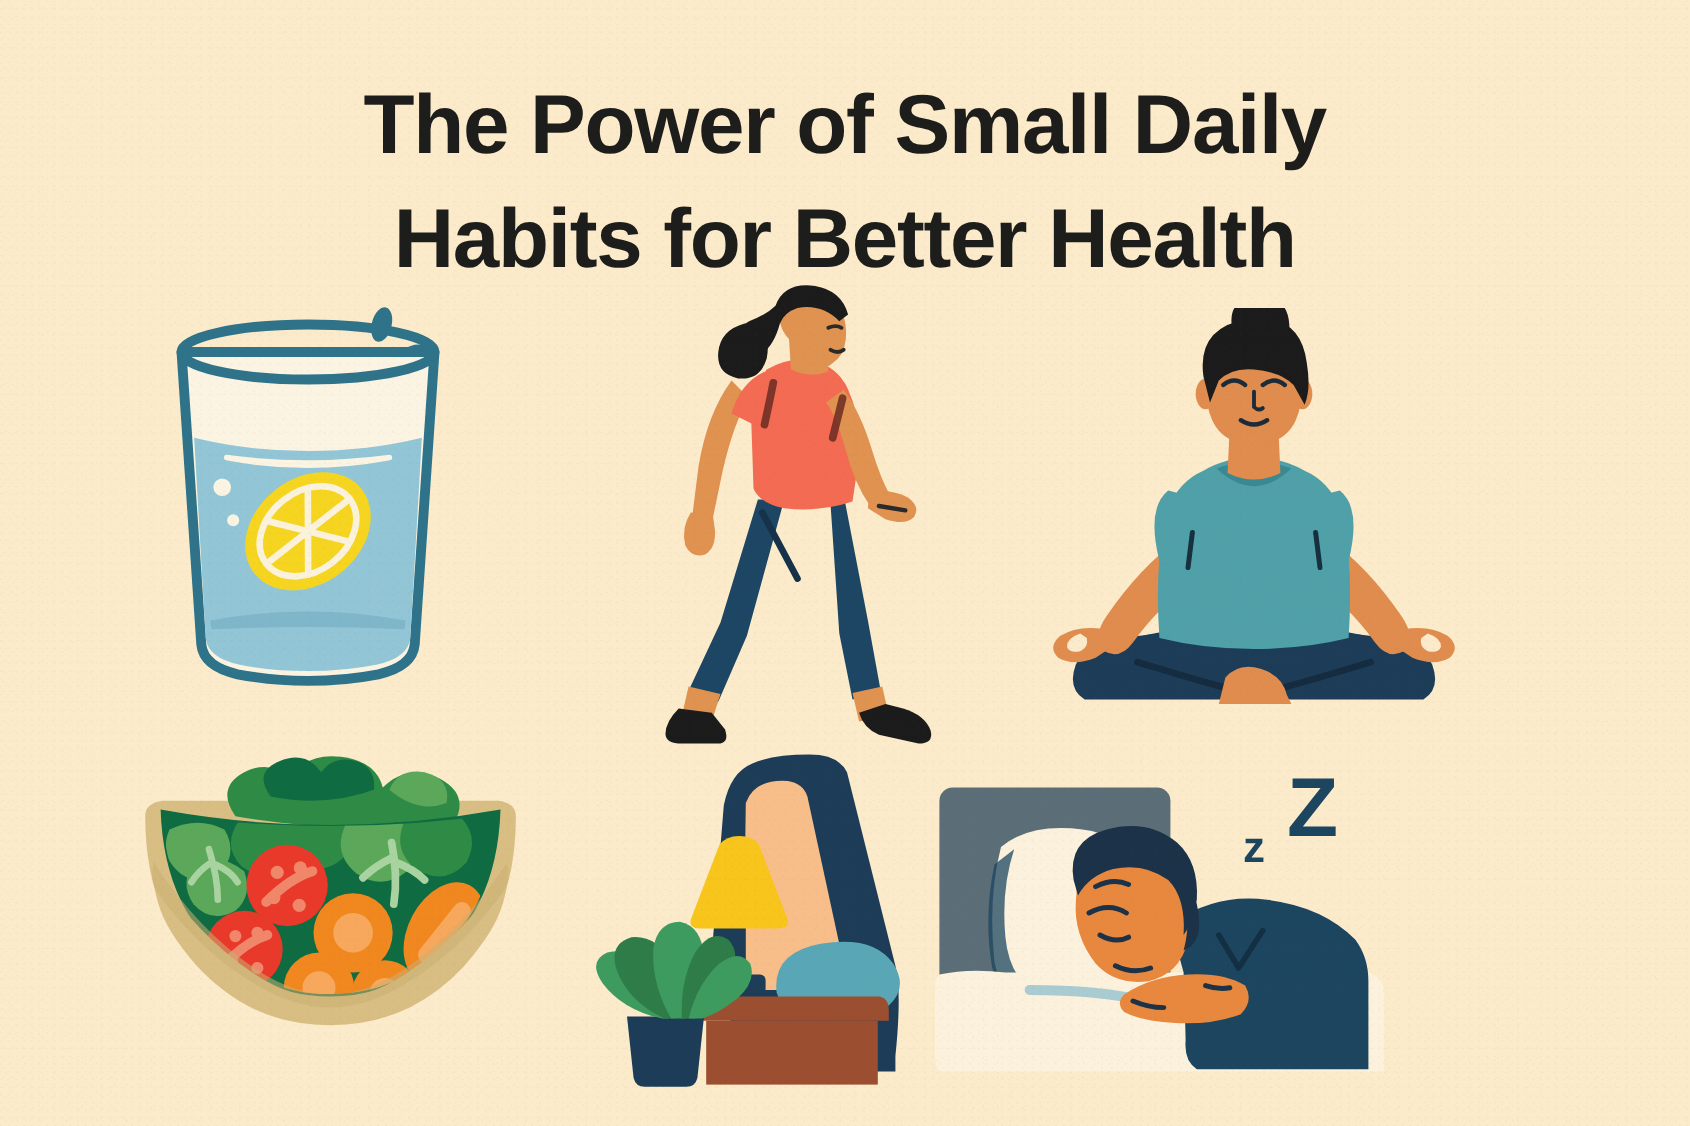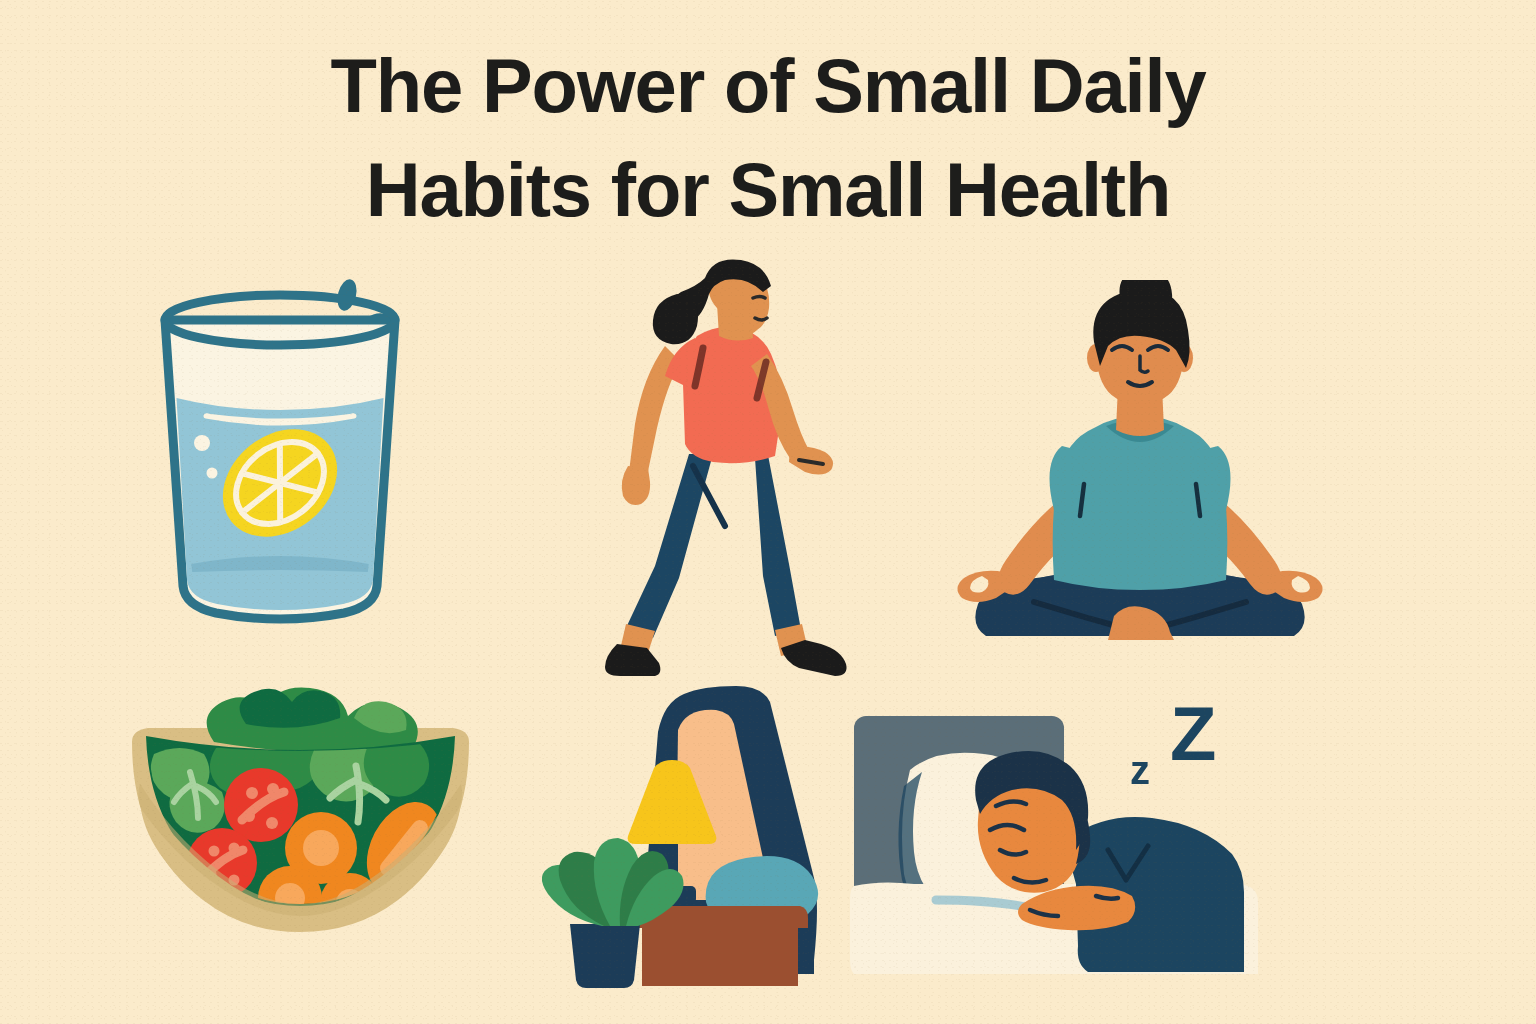--- a/index.html
+++ b/index.html
@@ -28,21 +28,21 @@
       radial-gradient(circle at 13% 21%, #8a6d3b 0.6px, transparent 0.7px),
       radial-gradient(circle at 47% 63%, #8a6d3b 0.6px, transparent 0.7px),
       radial-gradient(circle at 78% 34%, #8a6d3b 0.6px, transparent 0.7px),
       radial-gradient(circle at 29% 86%, #8a6d3b 0.6px, transparent 0.7px);
     background-size: 7px 7px, 11px 11px, 13px 13px, 9px 9px;
   }
 
   #title-block {
     position: absolute;
     left: 0;
-    top: 34px;
+    top: 62px;
     width: 1536px;
     text-align: center;
     z-index: 5;
   }
   .title-line {
     font-family: "Liberation Sans", sans-serif;
     font-weight: bold;
     font-size: 76px;
     line-height: 104px;
     letter-spacing: -1.2px;
@@ -62,21 +62,21 @@
   #art-bedroom    { left: 530px;  top: 680px; }
   #art-sleeping   { left: 840px;  top: 688px; }
 </style>
 </head>
 <body>
 
 <div id="poster">
 
   <div id="title-block">
     <div class="title-line">The Power of Small Daily</div>
-    <div class="title-line">Habits for Small Health</div>
+    <div class="title-line">Habits for Better Health</div>
   </div>
 
   <div class="art" id="art-water">
     <svg width="310" height="370" viewBox="0 0 310 370" xmlns="http://www.w3.org/2000/svg">
 
       <g>
         <ellipse cx="227" cy="27" rx="9" ry="16" transform="rotate(14 227 27)" fill="#2E7389"></ellipse>
         <ellipse cx="256" cy="55" rx="15" ry="9" transform="rotate(-18 256 55)" fill="#2E7389"></ellipse>
       </g>
 

